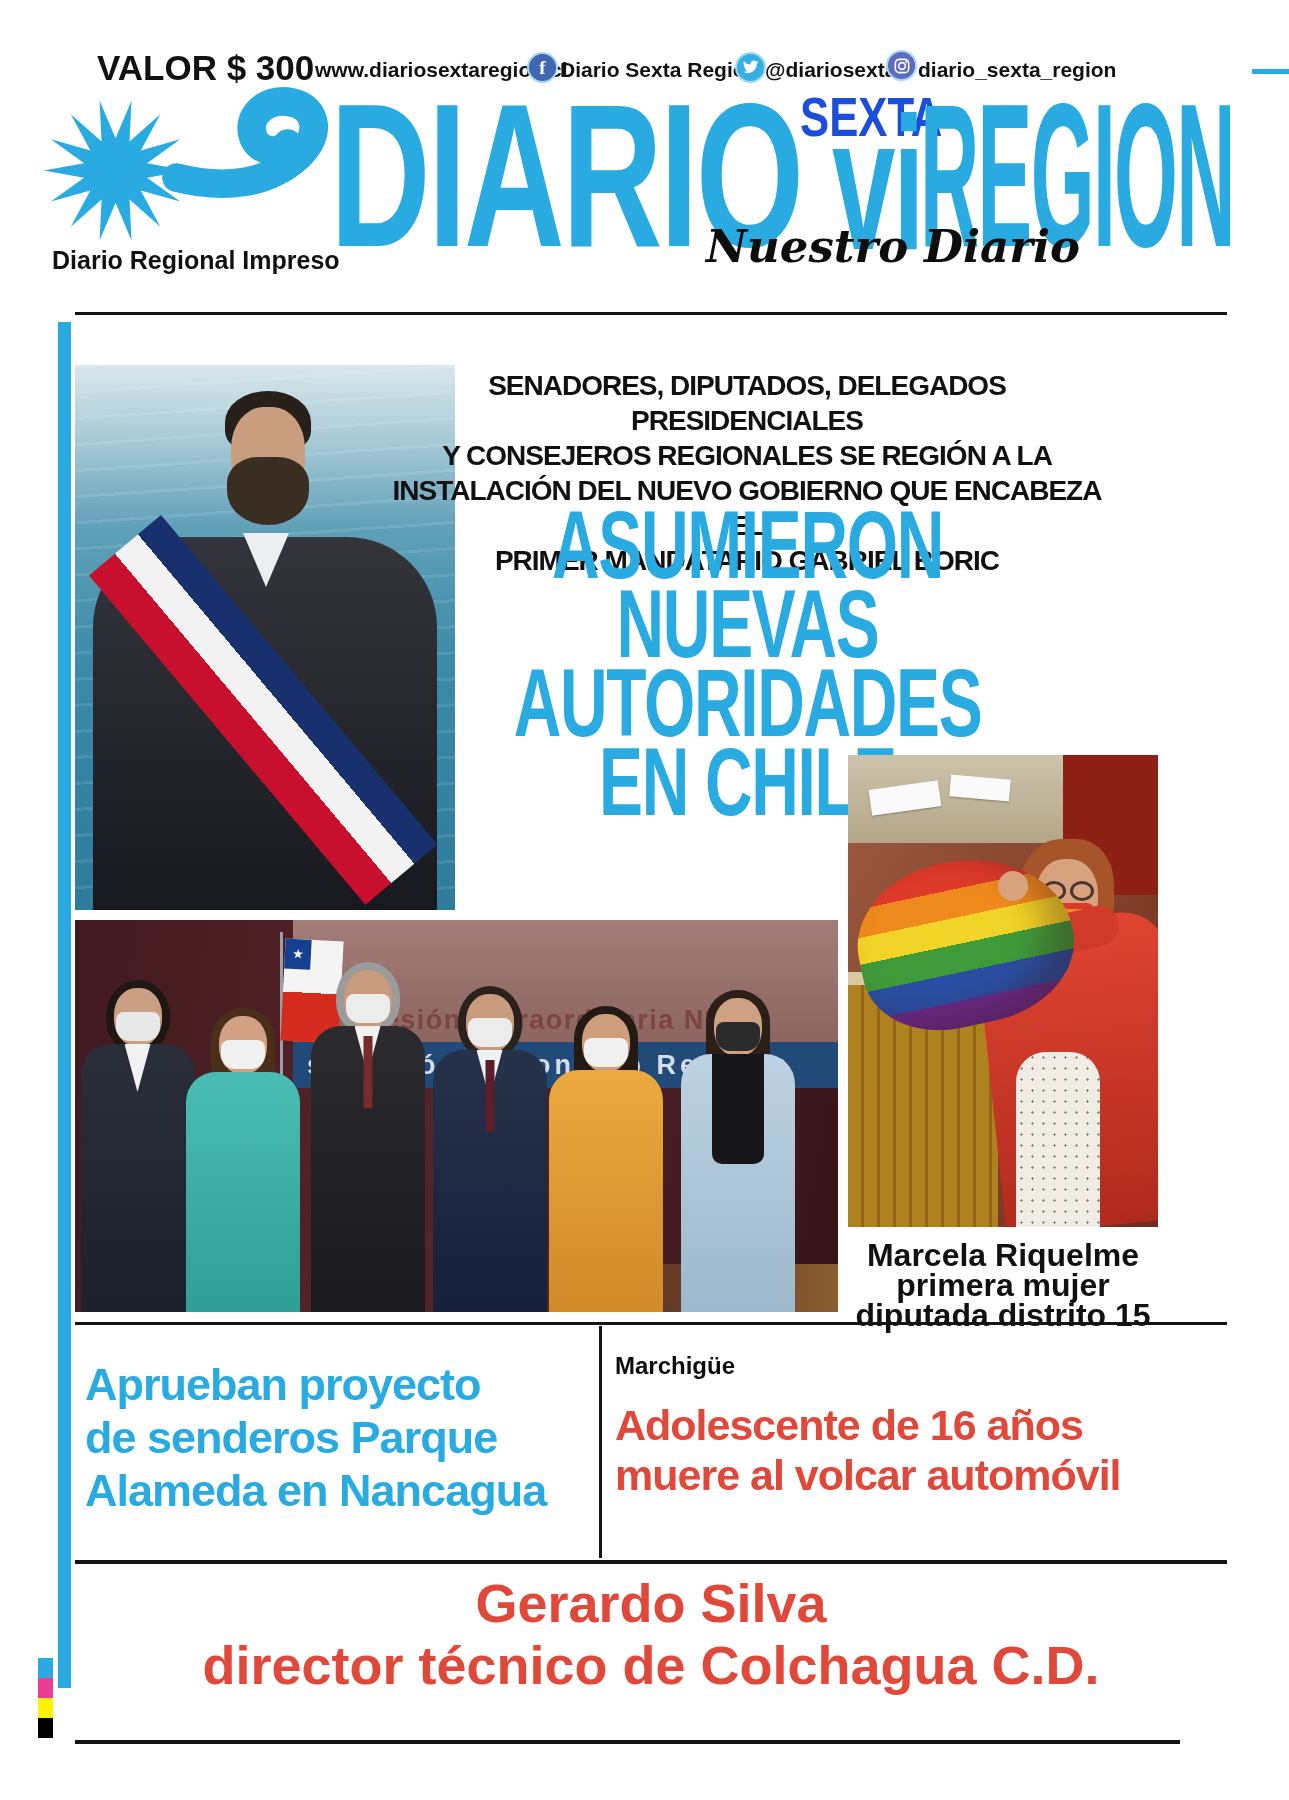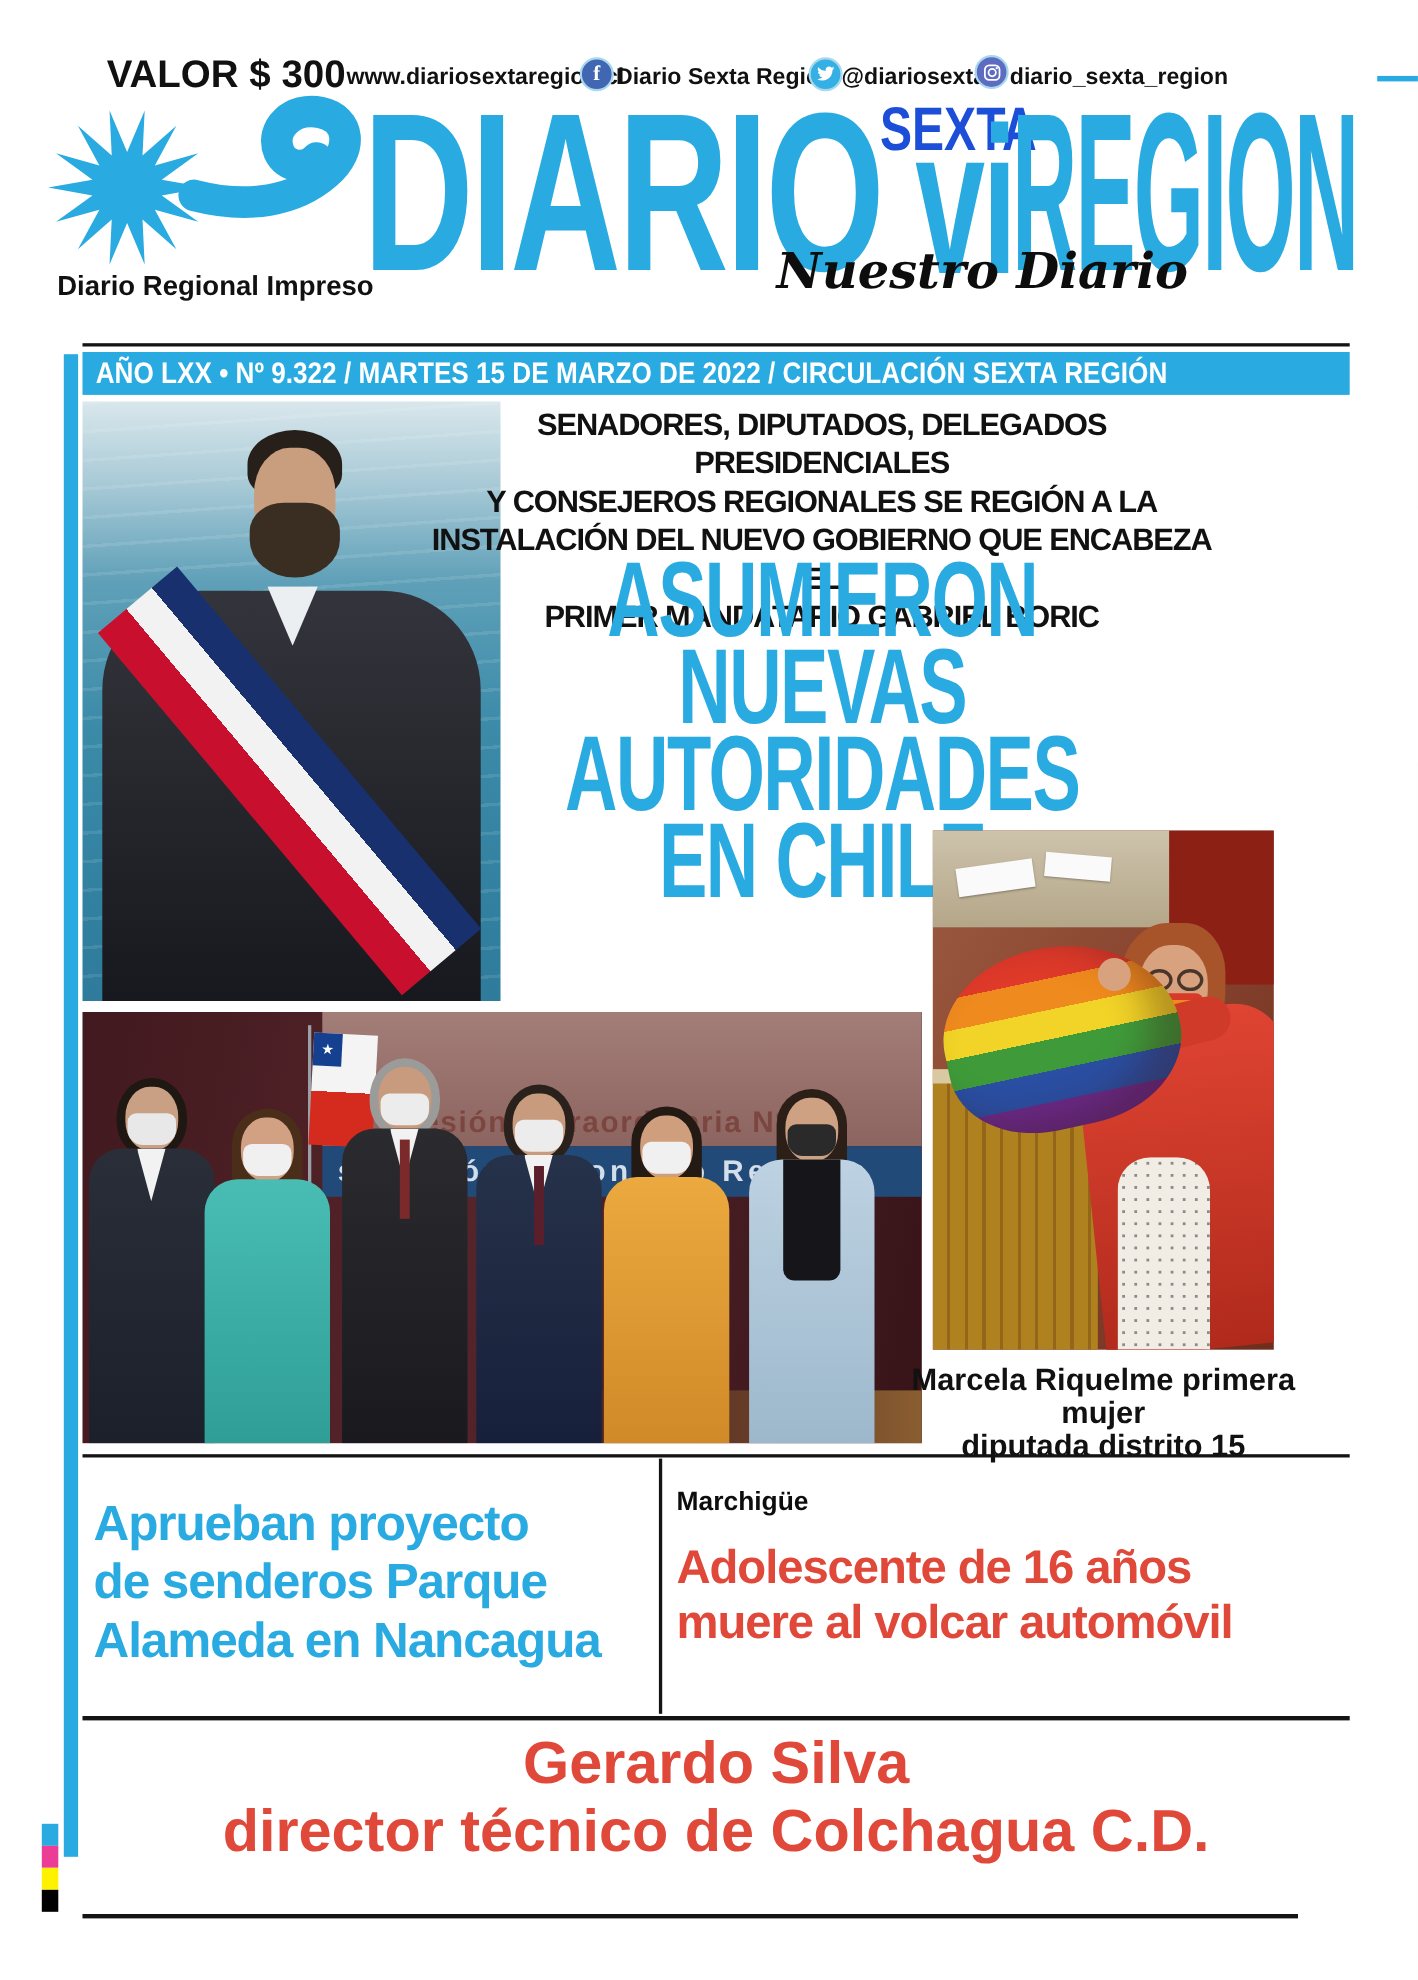--- a/index.html
+++ b/index.html
@@ -112,21 +112,21 @@
   .rw-glass{position:absolute;width:18px;height:14px;border:3px solid #4a352a;border-radius:50%;top:126px;}
   .rw-mask{position:absolute;right:64px;top:148px;width:48px;height:32px;border-radius:7px;
            background:linear-gradient(180deg,#d83a2a 0 18%,#ee8a1e 18% 36%,#f2d327 36% 52%,#3f9b3a 52% 68%,#2a4fa3 68% 84%,#6a2a8a 84% 100%);}
   .rw-arm{position:absolute;right:40px;top:146px;width:110px;height:40px;border-radius:20px;
           transform:rotate(-14deg);transform-origin:right center;background:#d03a28;}
   .rw-hand{position:absolute;left:150px;top:116px;width:30px;height:30px;border-radius:50%;background:#d9a27e;}
   .rflag{position:absolute;left:10px;top:105px;width:215px;height:165px;transform:rotate(-12deg);
          border-radius:46% 54% 44% 40%;
          box-shadow:inset -24px -14px 34px rgba(60,20,20,.35);
          background:linear-gradient(180deg,#df3a2a 0 17%,#ef8a1e 17% 34%,#f2d327 34% 50%,#3f9b3a 50% 67%,#2a4fa3 67% 84%,#6a2a8a 84% 100%);}
-  .caption{left:828px;top:1240px;width:350px;text-align:center;font-weight:bold;font-size:28px;line-height:30px;}
+  .caption{left:828px;top:1240px;width:350px;text-align:center;font-weight:bold;font-size:32px;line-height:30px;}
 
   
   .story-blue{left:85px;top:1358px;width:505px;text-align:left;color:#29abe2;font-weight:bold;
               font-size:45px;line-height:53px;letter-spacing:-1px;}
   .vdiv{left:599px;top:1326px;width:3px;height:232px;background:#141414;}
   .story-right{left:615px;top:1352px;width:612px;text-align:left;}
   .kick2{font-size:24px;font-weight:bold;color:#0d0d0d;margin-bottom:8px;}
   .red{color:#e0483a;}
   .story-red{font-weight:bold;font-size:43px;line-height:50px;letter-spacing:-1px;margin-top:20px;}
   .colchagua{left:75px;top:1572px;width:1152px;text-align:center;font-weight:bold;font-size:54px;
@@ -178,23 +178,20 @@
     <span class="cxl" style="--sx:.60">vi</span>
   </div>
   <div class="abs logo-word w-region">
     <span class="cxl" style="--sx:.40">REGION</span>
   </div>
   <div class="abs tagline">Nuestro Diario</div>
 
   <div class="abs edition">Diario Regional Impreso</div>
   <div class="abs rule" style="left:75px;top:312px;width:1152px;height:3px;"></div>
 
-  <div class="abs issue-bar">
-    <div class="issue-text"><span class="cxl" style="--sx:.88">AÑO LXX • Nº 9.322 / MARTES 15 DE MARZO DE 2022  /  CIRCULACIÓN SEXTA REGIÓN</span></div>
-  </div>
 
   <div class="abs leftbar"></div>
   <div class="abs reg" style="top:1658px;background:#29abe2;"></div>
   <div class="abs reg" style="top:1678px;background:#ec3d96;"></div>
   <div class="abs reg" style="top:1698px;background:#fff200;"></div>
   <div class="abs reg" style="top:1718px;background:#000000;"></div>
 
   <div class="abs ph boric">
     <div class="waves"></div>
     <div class="b-suit"></div>

